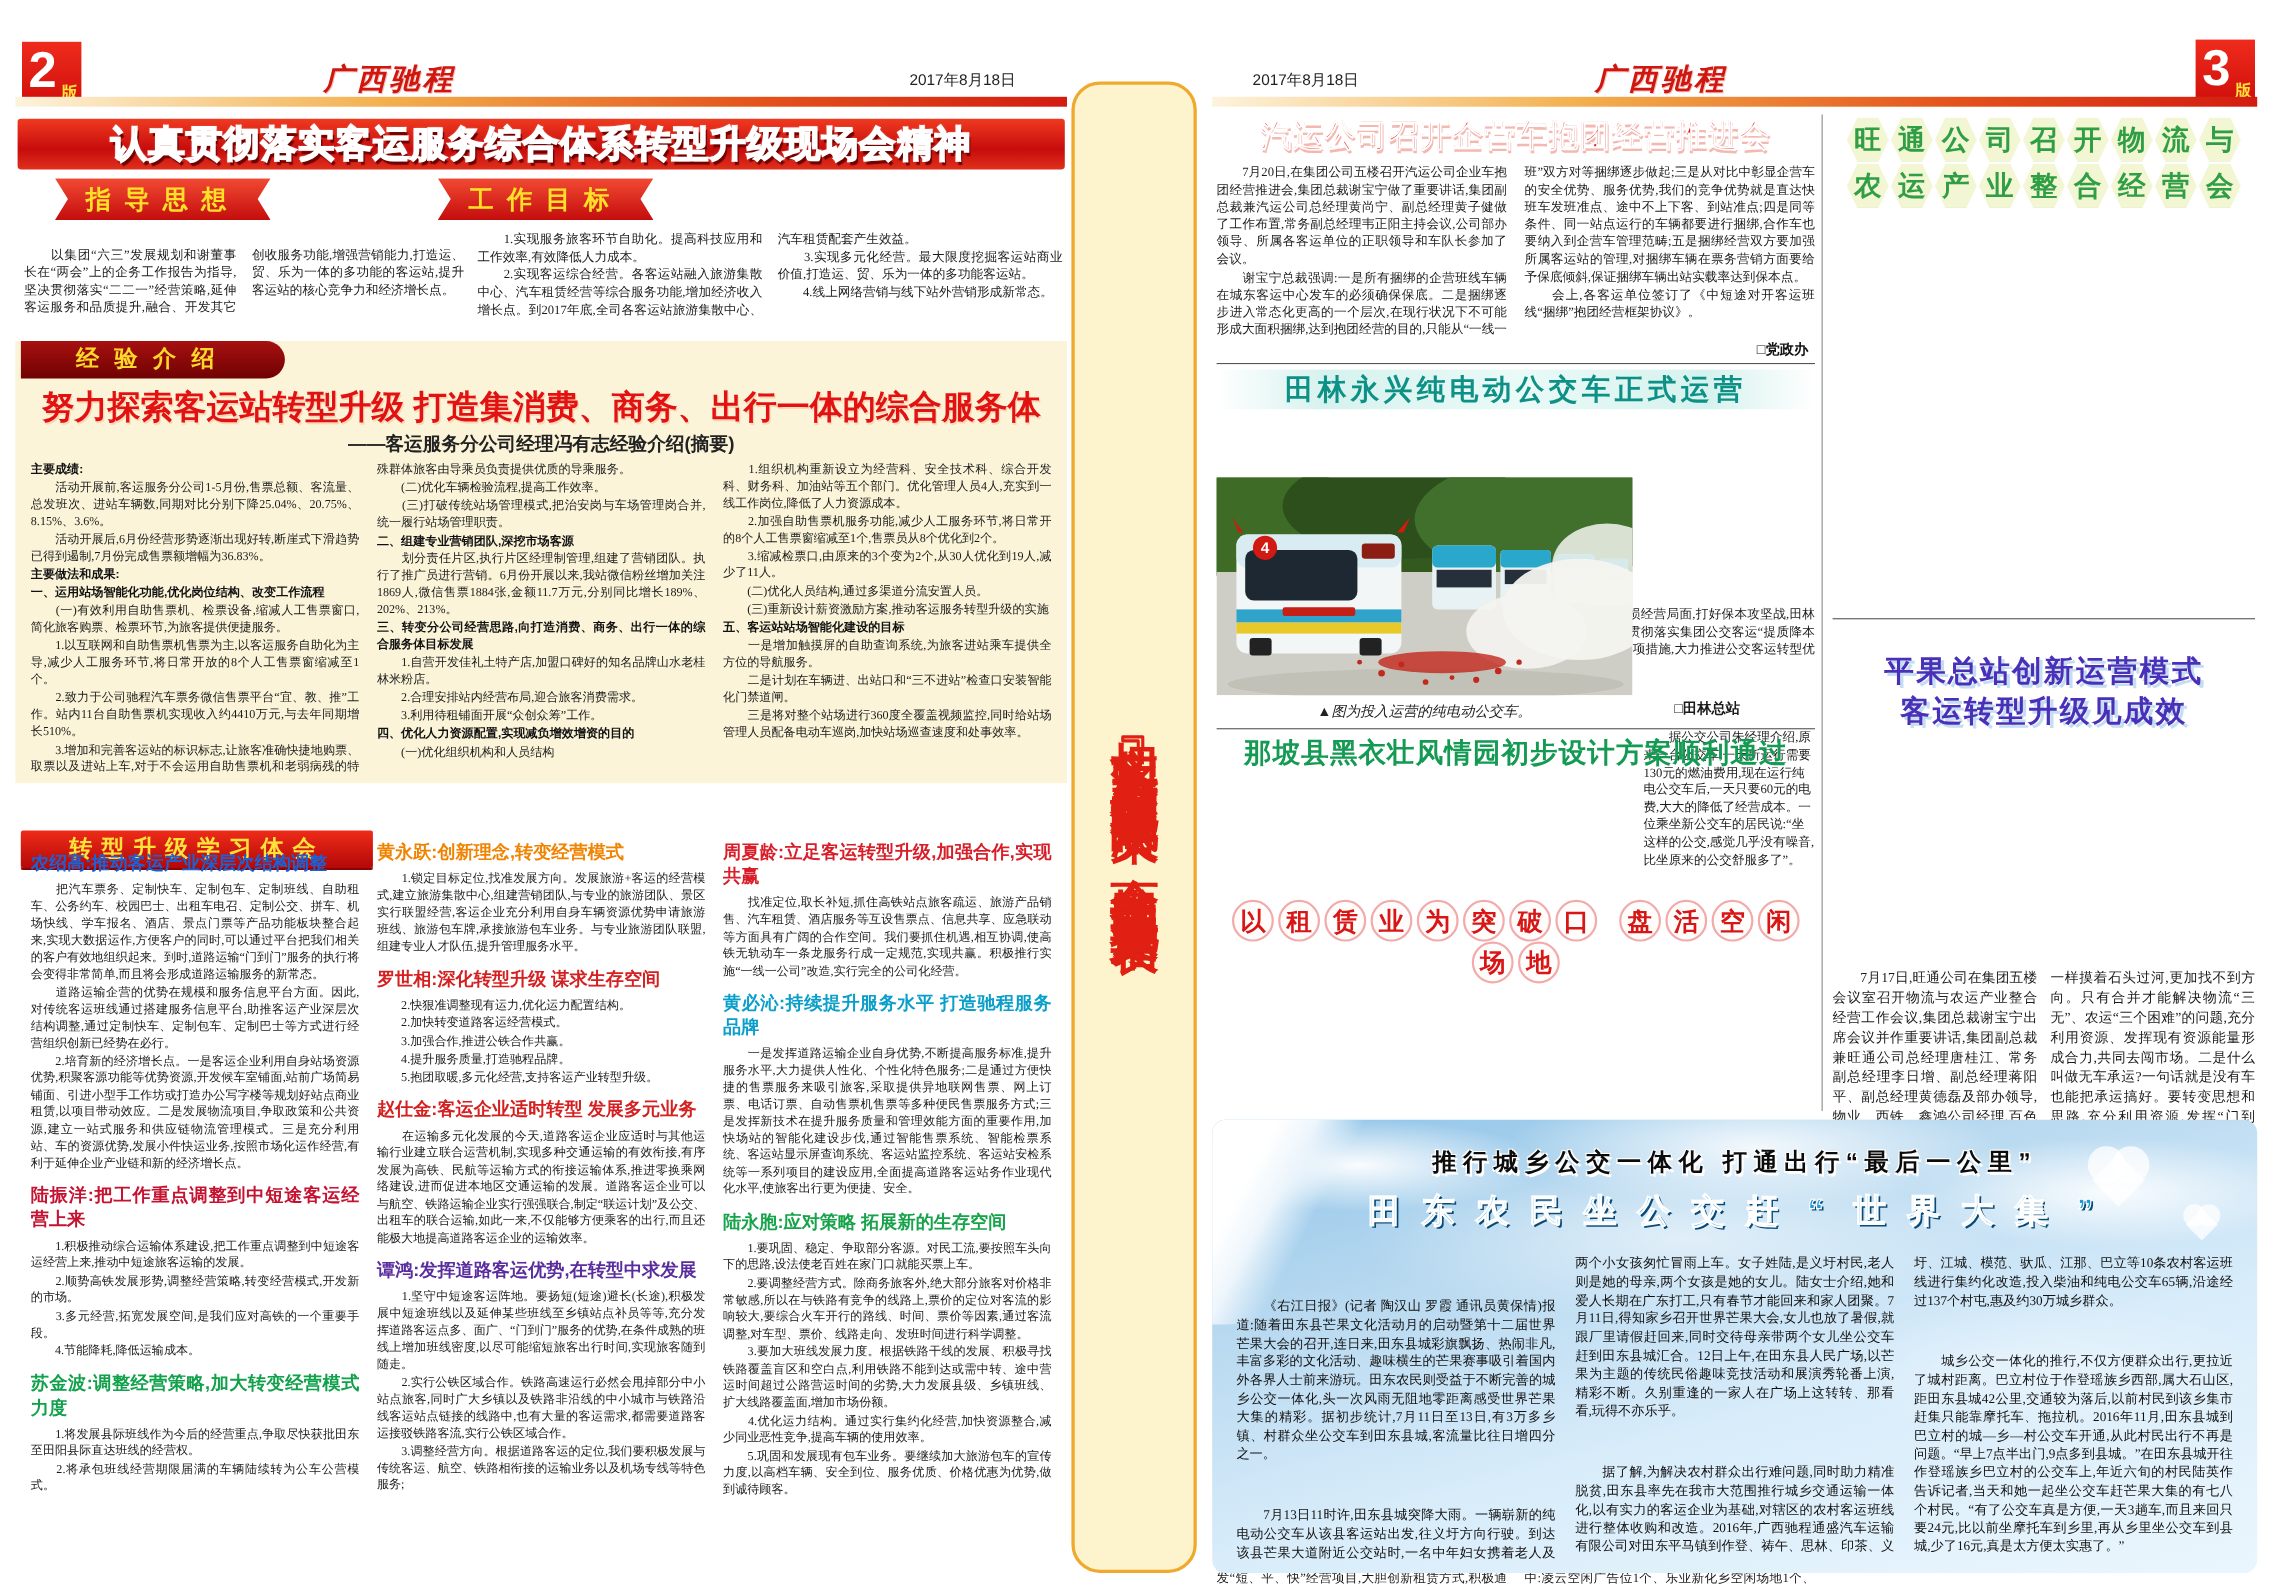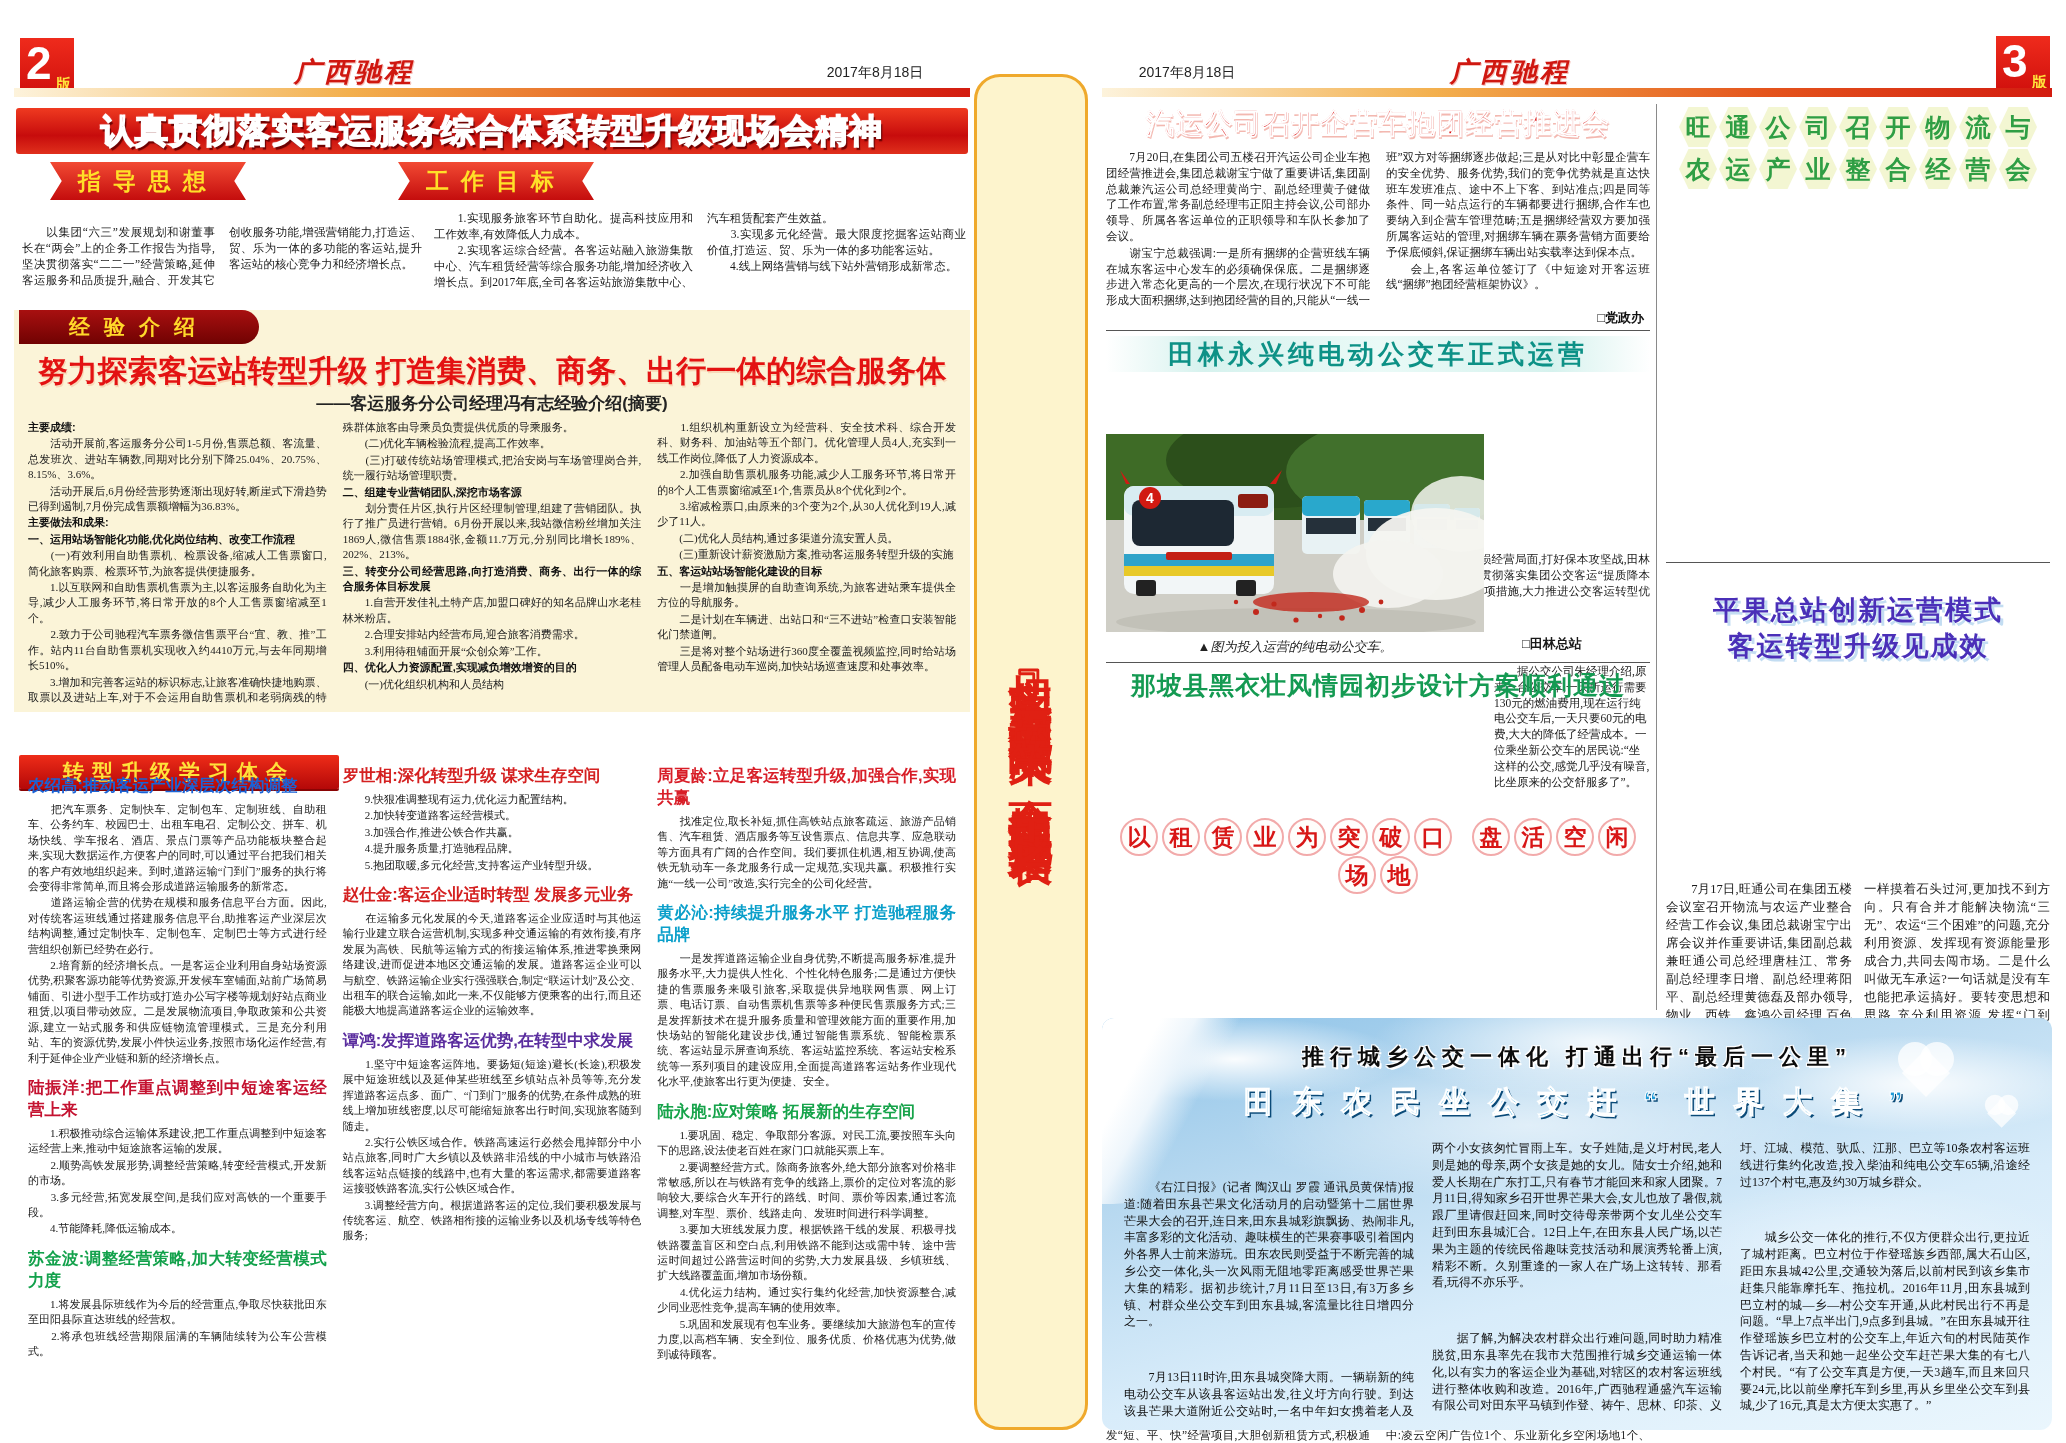--- a/index.html
+++ b/index.html
@@ -176,22 +176,26 @@
           <div class="para">　　2.顺势高铁发展形势,调整经营策略,转变经营模式,开发新的市场。</div>
           <div class="para">　　3.多元经营,拓宽发展空间,是我们应对高铁的一个重要手段。</div>
           <div class="para">　　4.节能降耗,降低运输成本。</div>
         </div>
         <div class="item">
           <div class="item-title" style="color: rgb(18, 161, 75);">苏金波:调整经营策略,加大转变经营模式力度</div>
           <div class="para">　　1.将发展县际班线作为今后的经营重点,争取尽快获批田东至田阳县际直达班线的经营权。</div>
           <div class="para">　　2.将承包班线经营期限届满的车辆陆续转为公车公营模式。</div>
         </div>
         <div class="item">
+          <div class="item-title" style="color: rgb(240, 131, 0);">黄永跃:创新理念,转变经营模式</div>
+          <div class="para">　　1.锁定目标定位,找准发展方向。发展旅游+客运的经营模式,建立旅游集散中心,组建营销团队,与专业的旅游团队、景区实行联盟经营,客运企业充分利用自身车辆资源优势申请旅游班线、旅游包车牌,承接旅游包车业务。与专业旅游团队联盟,组建专业人才队伍,提升管理服务水平。</div>
+        </div>
+        <div class="item">
           <div class="item-title" style="color: rgb(212, 32, 32);">罗世相:深化转型升级 谋求生存空间</div>
-          <div class="para">　　9.快狠准调整现有运力,优化运力配置结构。</div>
+          <div class="para">　　2.快狠准调整现有运力,优化运力配置结构。</div>
           <div class="para">　　2.加快转变道路客运经营模式。</div>
           <div class="para">　　3.加强合作,推进公铁合作共赢。</div>
           <div class="para">　　4.提升服务质量,打造驰程品牌。</div>
           <div class="para">　　5.抱团取暖,多元化经营,支持客运产业转型升级。</div>
         </div>
         <div class="item">
           <div class="item-title" style="color: rgb(212, 32, 32);">赵仕金:客运企业适时转型 发展多元业务</div>
           <div class="para">　　在运输多元化发展的今天,道路客运企业应适时与其他运输行业建立联合运营机制,实现多种交通运输的有效衔接,有序发展为高铁、民航等运输方式的衔接运输体系,推进零换乘网络建设,进而促进本地区交通运输的发展。道路客运企业可以与航空、铁路运输企业实行强强联合,制定“联运计划”及公交、出租车的联合运输,如此一来,不仅能够方便乘客的出行,而且还能极大地提高道路客运企业的运输效率。</div>
         </div>
         <div class="item">

